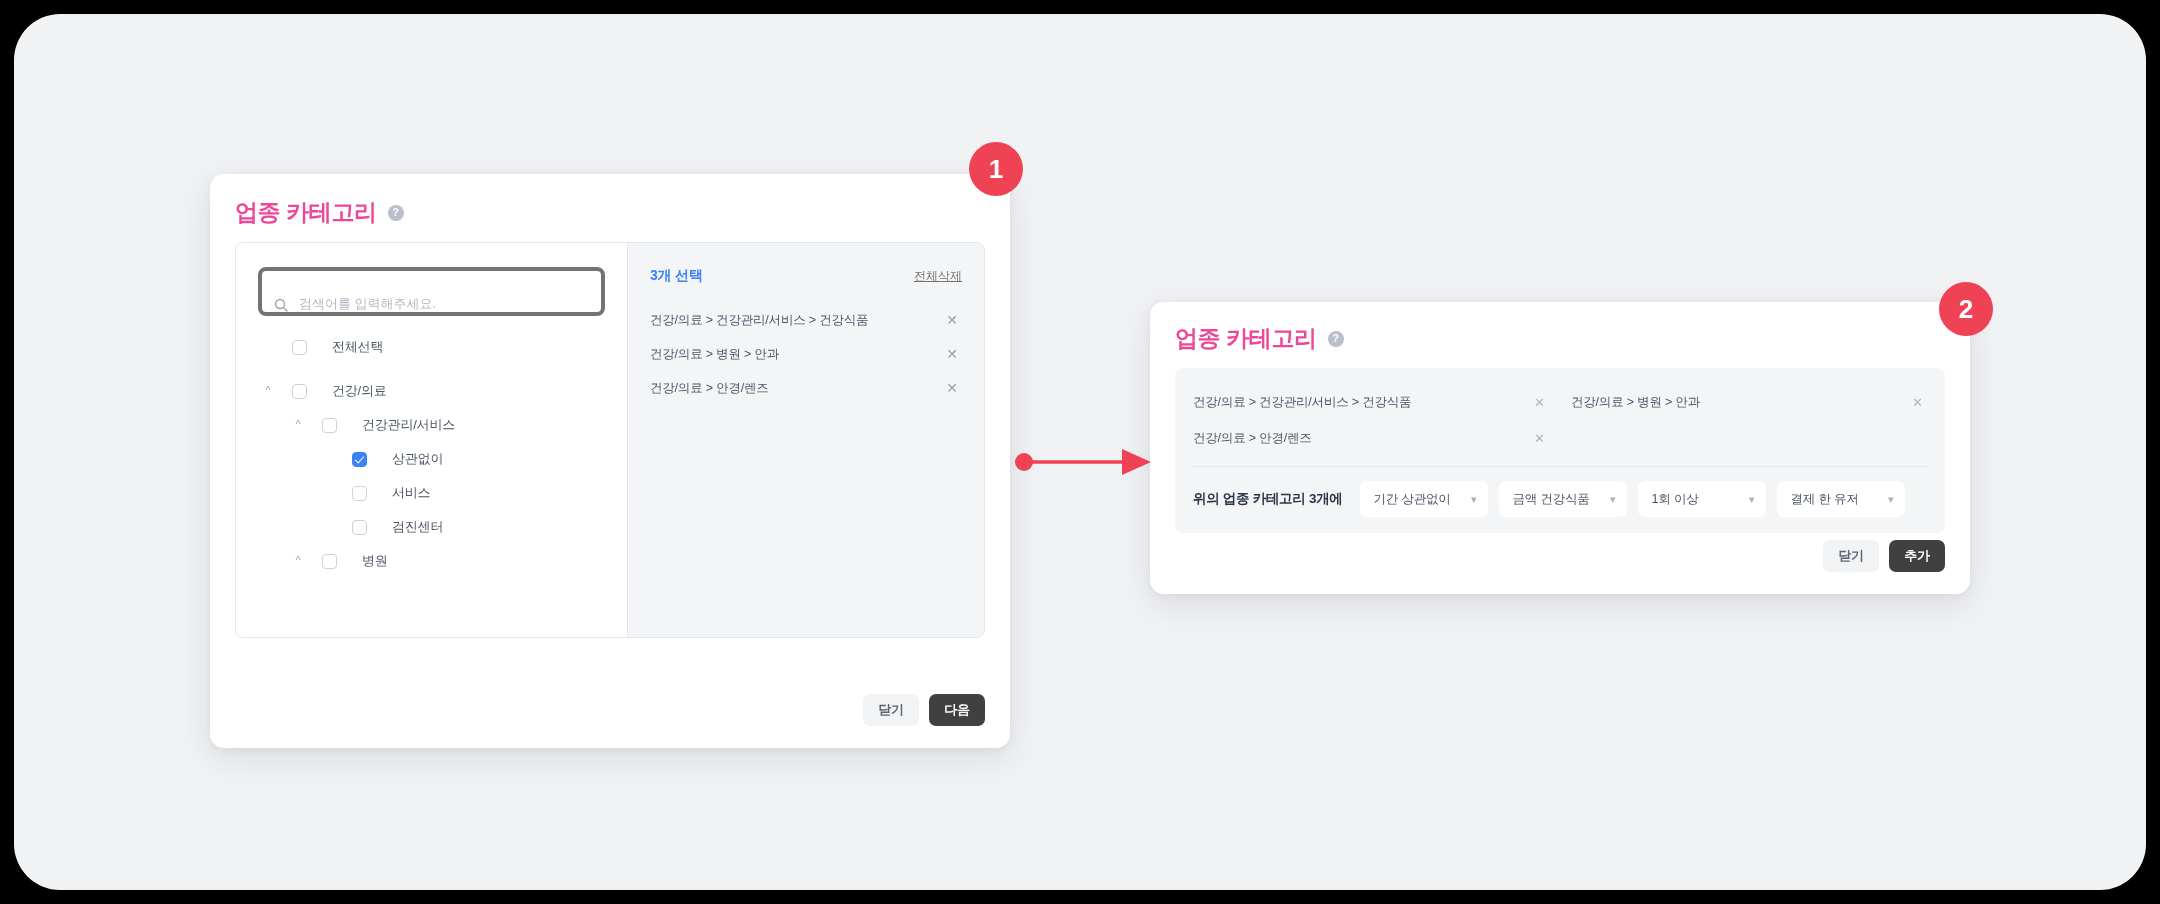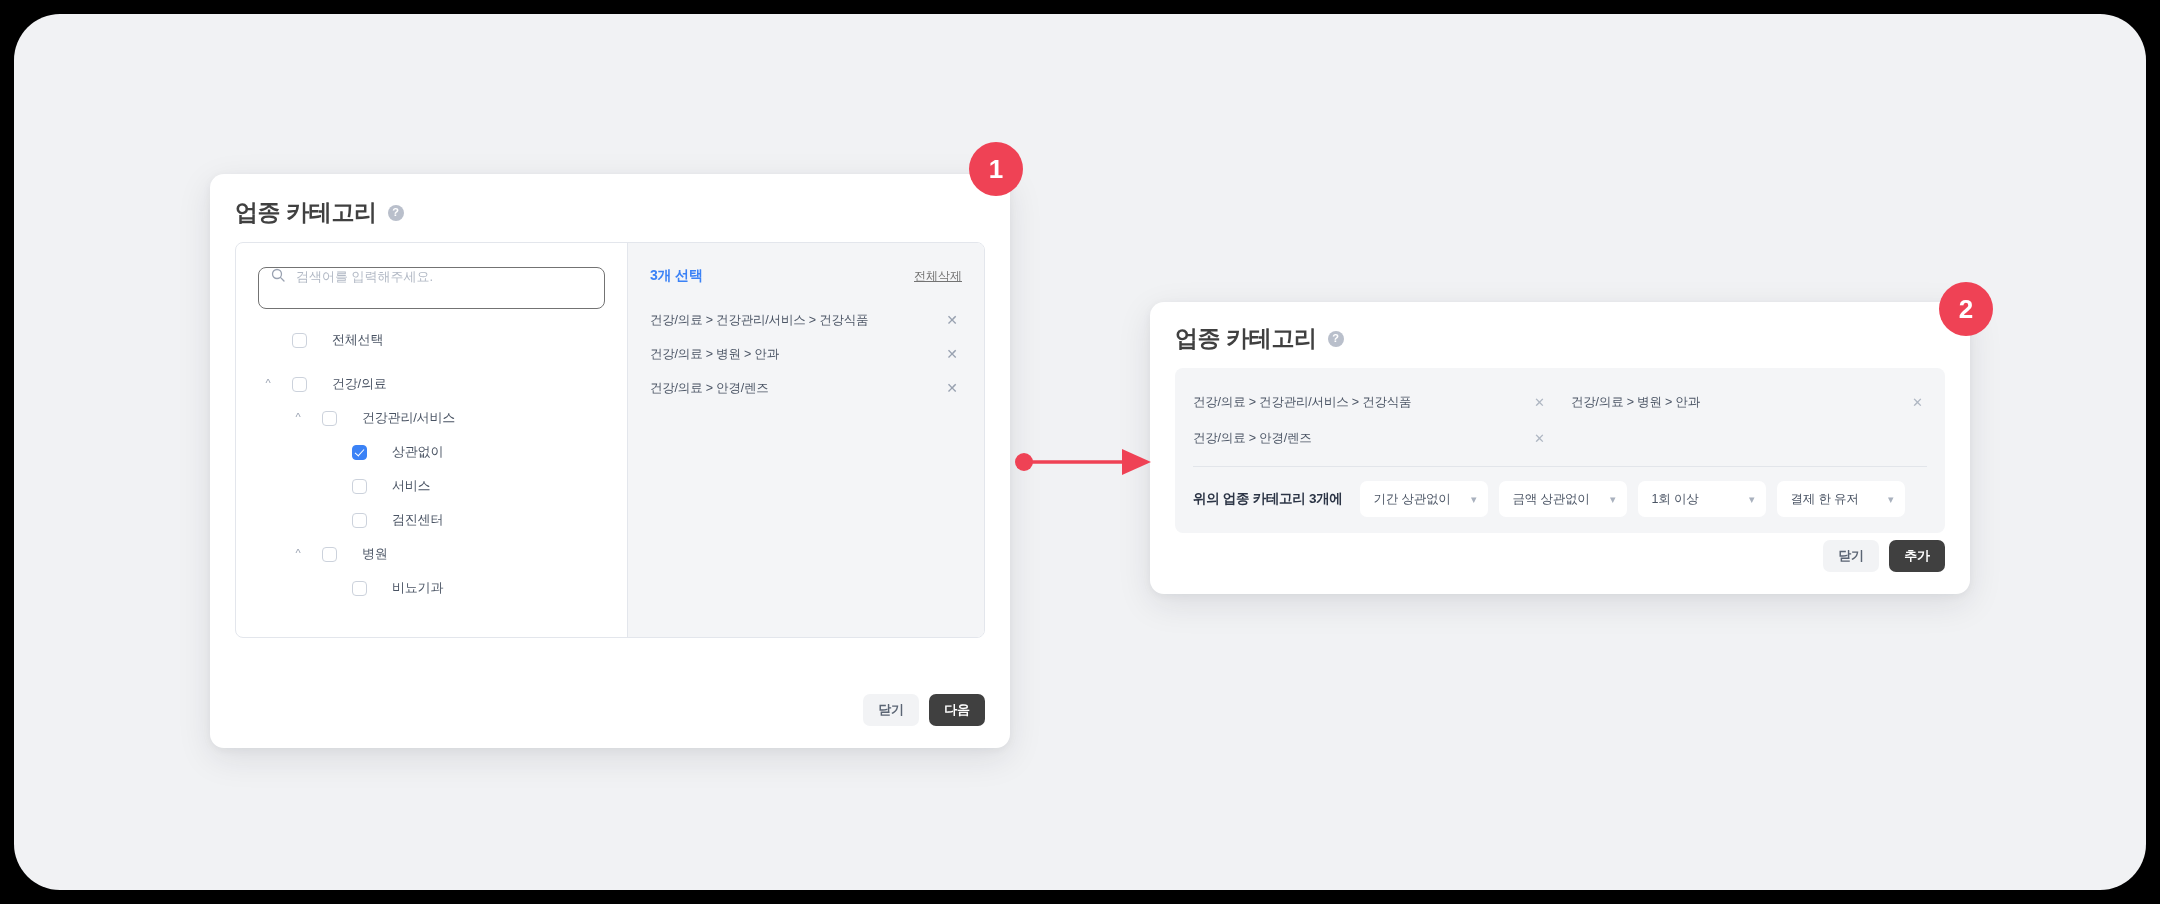--- a/index.html
+++ b/index.html
@@ -28,21 +28,21 @@
     box-shadow: 0 10px 34px rgba(26,32,48,0.10), 0 2px 8px rgba(26,32,48,0.05);
   }
   .dlg-title-row {
     display: flex;
     align-items: center;
     gap: 11px;
   }
   .dlg-title {
     font-size: 23px;
     font-weight: 700;
-    color: #404040;
+    color: #ec4899;
     letter-spacing: -0.4px;
     line-height: 1;
   }
   .help-icon {
     width: 16px; height: 16px;
     border-radius: 50%;
     background: #b9bfcb;
     color: #ffffff;
     font-size: 11px;
     font-weight: 700;
@@ -71,25 +71,25 @@
   }
   .picker-left {
     width: 392px;
     border-right: 1px solid #e3e6ec;
     padding: 24px 0 0 0;
     position: relative;
     overflow: hidden;
   }
   .search-wrap {
     margin: 0 22px 0 22px;
-    height: 42px;
-    border: 1px solid #737373;
+    height: 49px;
+    border: 4px solid #737373;
     border-radius: 8px;
     display: flex;
-    align-items: flex-start;
+    align-items: flex-end;
     padding: 0 12px;
     gap: 9px;
     background: #fff;
   }
   .search-wrap svg { flex: 0 0 auto; display:block; }
   .search-input {
     border: 0; outline: 0;
     font-size: 13px;
     color: #5b6574;
     width: 100%;
@@ -380,25 +380,20 @@
             <span class="tree-label">검진센터</span>
           </div>
 
 
           <div class="tree-row ind-2">
             <span class="caret">^</span>
             <span class="cbx"></span>
             <span class="tree-label">병원</span>
           </div>
 
-          <div class="tree-row ind-3">
-            <span class="caret-spacer"></span>
-            <span class="cbx"></span>
-            <span class="tree-label">비뇨기과</span>
-          </div>
 
           <div class="tree-row ind-3">
             <span class="caret-spacer"></span>
 
           </div>
 
         </div>
       </div>
 
       <div class="picker-right">
@@ -455,21 +450,21 @@
 
       <div class="cond-row">
         <span class="cond-prefix">위의 업종 카테고리 3개에</span>
 
         <div class="select">
           <span class="select-value">기간 상관없이</span>
           <span class="chev">▾</span>
         </div>
 
         <div class="select">
-          <span class="select-value">금액 상관없이</span>
+          <span class="select-value">금액 건강식품</span>
           <span class="chev">▾</span>
         </div>
 
         <div class="select">
           <span class="select-value">1회 이상</span>
           <span class="chev">▾</span>
         </div>
 
         <div class="select">
           <span class="select-value">결제 한 유저</span>

